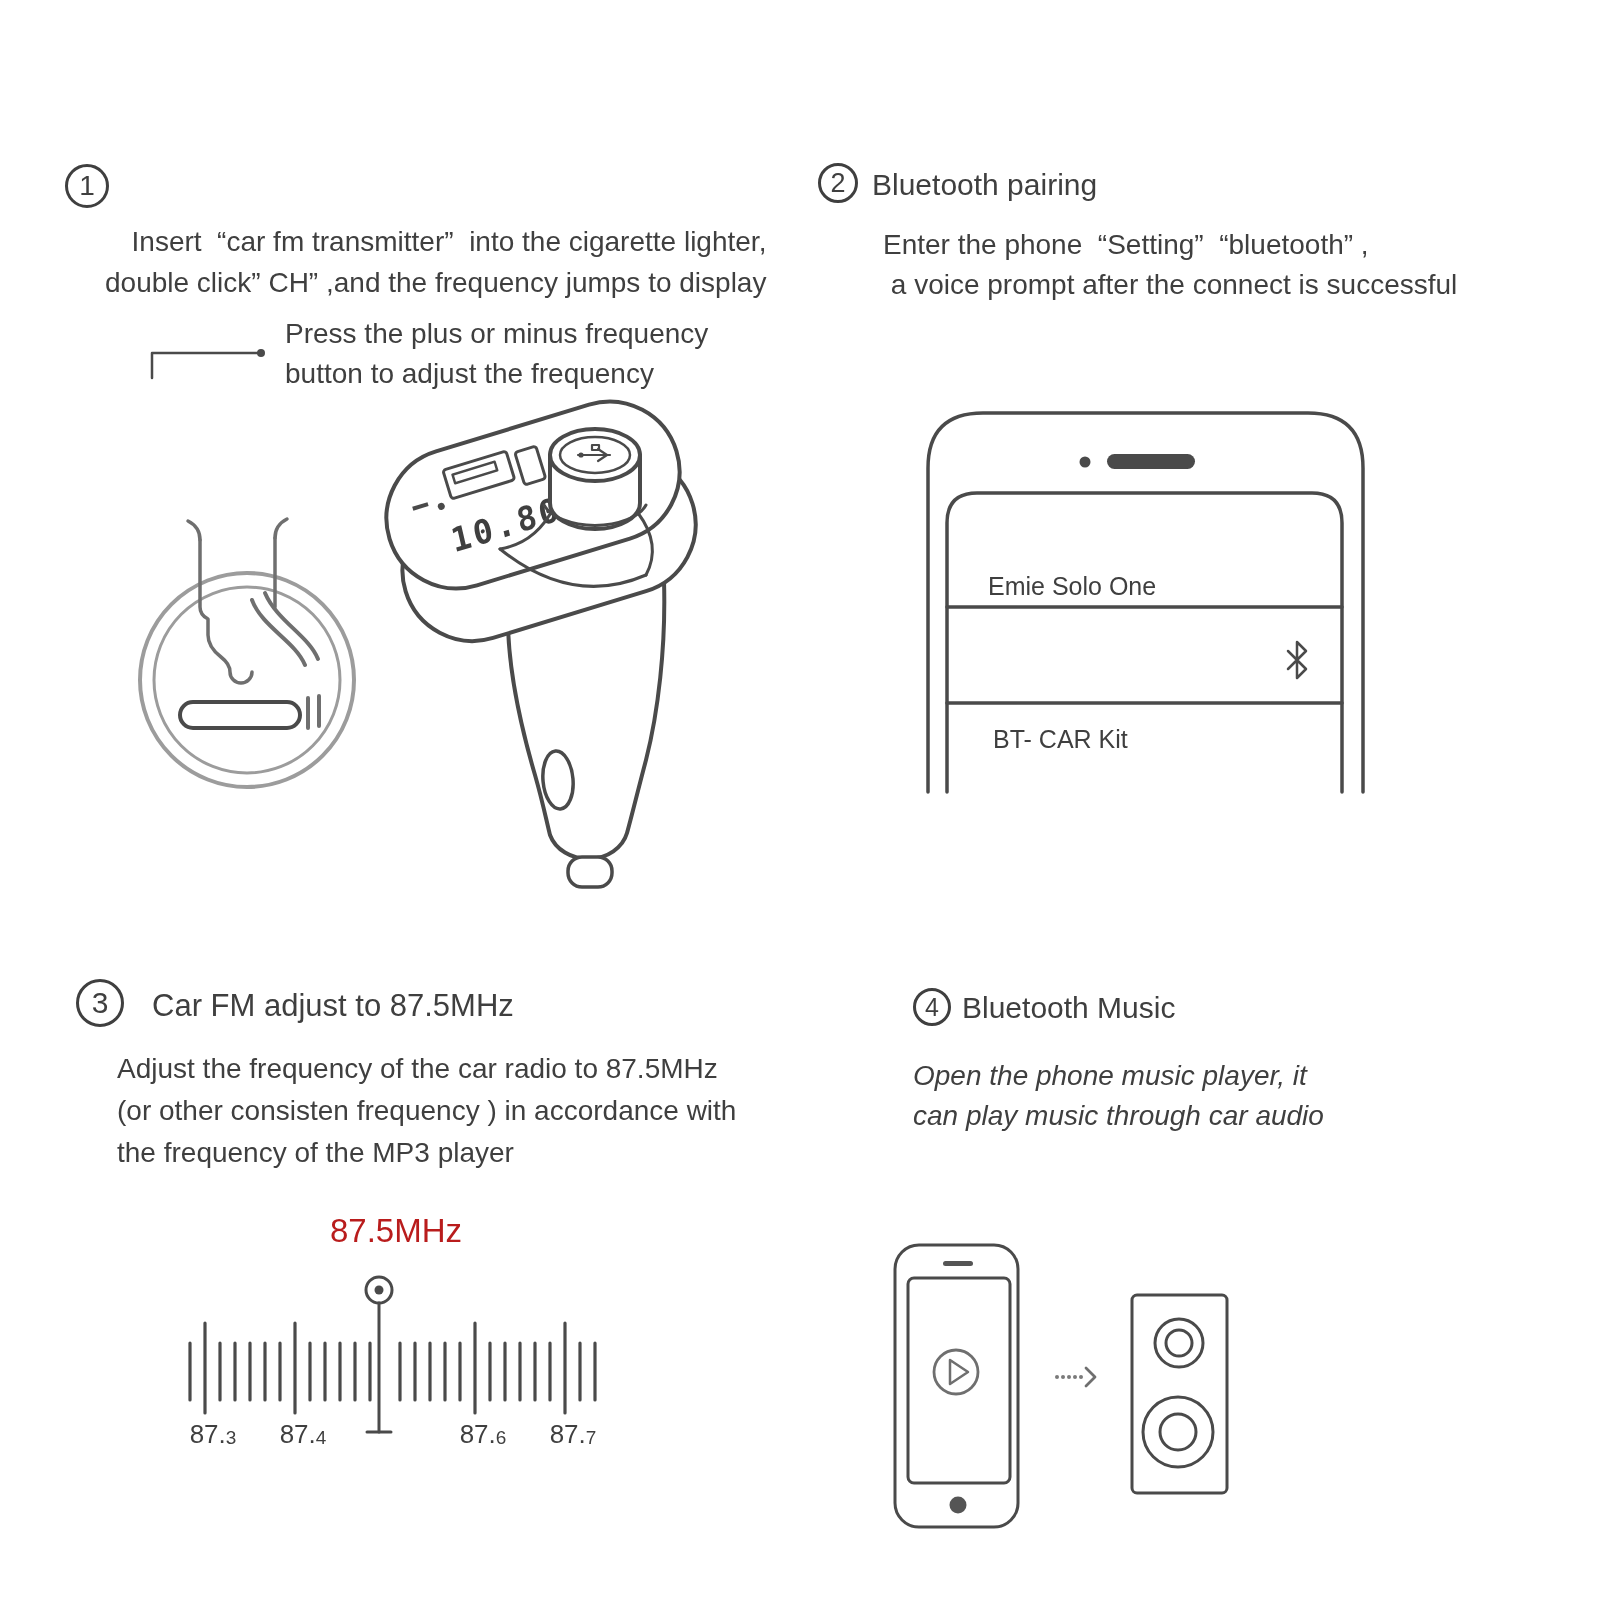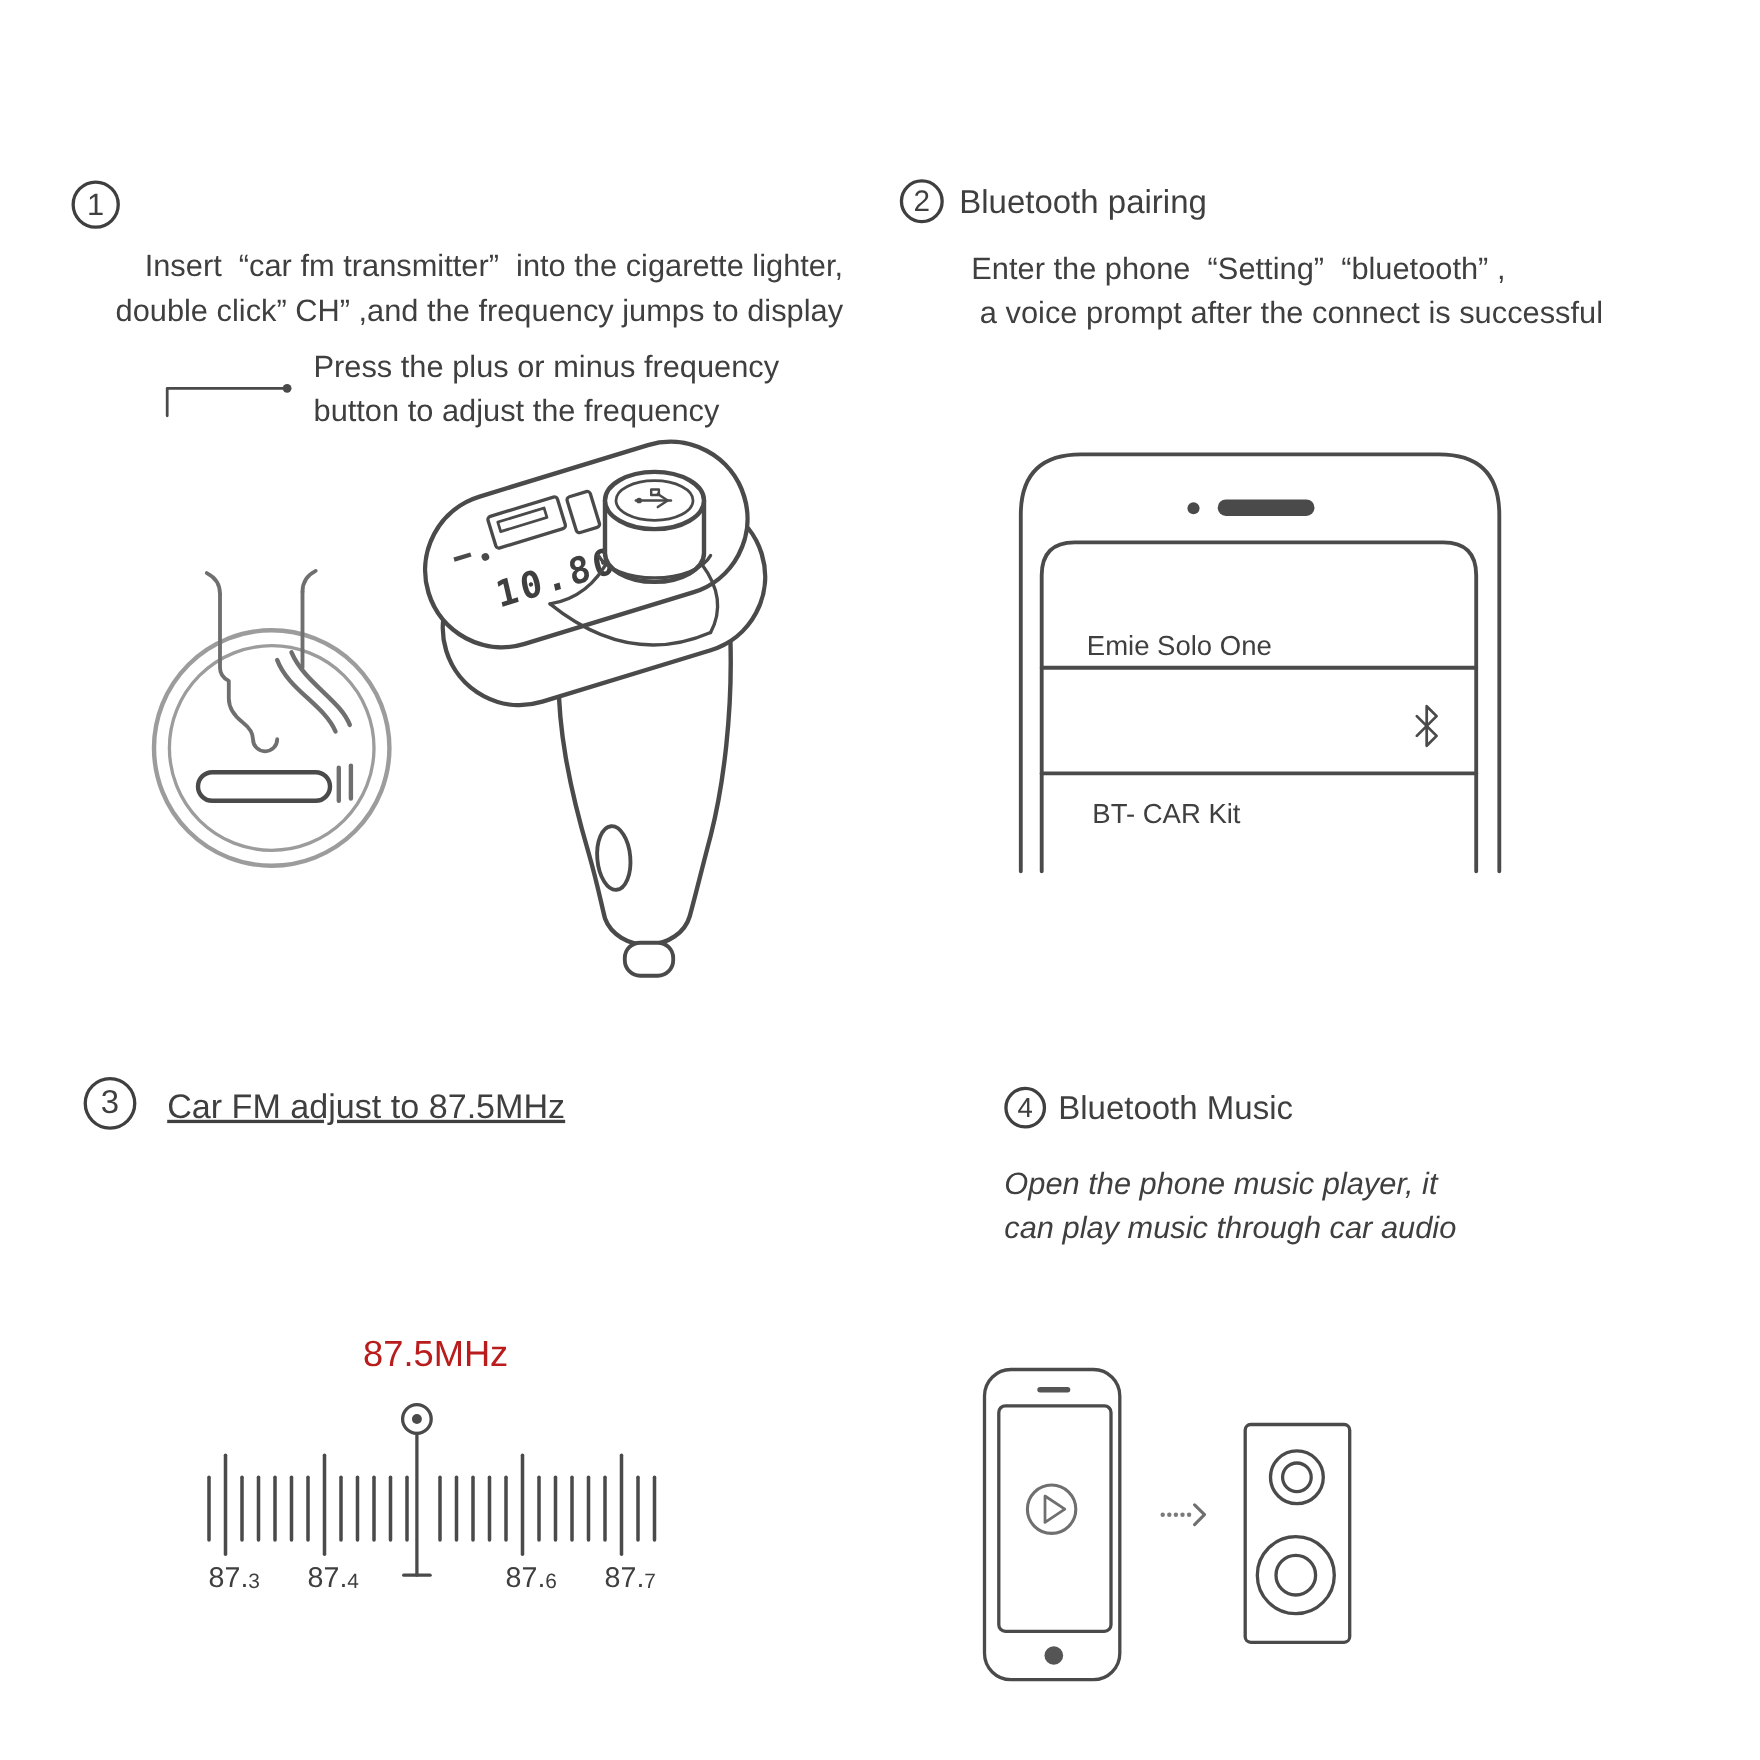--- a/index.html
+++ b/index.html
@@ -127,22 +127,27 @@
     <line class="ln" x1="47" y1="207" x2="442" y2="207" stroke-width="3.5"></line>
     <line class="ln" x1="47" y1="303" x2="442" y2="303" stroke-width="3.5"></line>
     <text class="svg-text" x="88" y="195" font-size="25">Emie Solo One</text>
     <path class="ln" stroke="#8a8a8a" stroke-width="2.5" fill="none" d="M388 251 L406 269 L397 278 L397 242 L406 251 L388 269"></path>
     <text class="svg-text" x="93" y="348" font-size="25">BT- CAR Kit</text>
   </svg>
 
   <div class="step-circle" style="left:76px;top:979px;width:48px;height:48px;font-size:30px;">
     <span>3</span>
   </div>
-  <div class="step-title" style="left:152px;top:988px;font-size:31px;text-decoration:underline;">Car FM adjust to 87.5MHz</div>
-
+  <div class="step-title" style="left:152px;top:988px;font-size:31px;">Car FM adjust to 87.5MHz</div>
+
+  <div class="para" style="left:117px;top:1048px;line-height:42px;">
+    <div class="line">Adjust the frequency of the car radio to 87.5MHz</div>
+    <div class="line">(or other consisten frequency ) in accordance with</div>
+    <div class="line">the frequency of the MP3 player</div>
+  </div>
 
   <div class="freq-heading" style="left:330px;top:1212px;">87.5MHz</div>
 
   <svg style="left:160px;top:1240px;" width="480" height="230" viewBox="0 0 480 230">
     <g>
       <circle class="ln" cx="219" cy="50" r="13" stroke-width="3" fill="none"></circle>
       <circle cx="219" cy="50" r="4.5" fill="#4a4a4a"></circle>
       <line class="ln" x1="219" y1="63" x2="219" y2="192" stroke-width="3"></line>
       <line class="ln" x1="207" y1="192" x2="231" y2="192" stroke-width="3"></line>
     </g>

